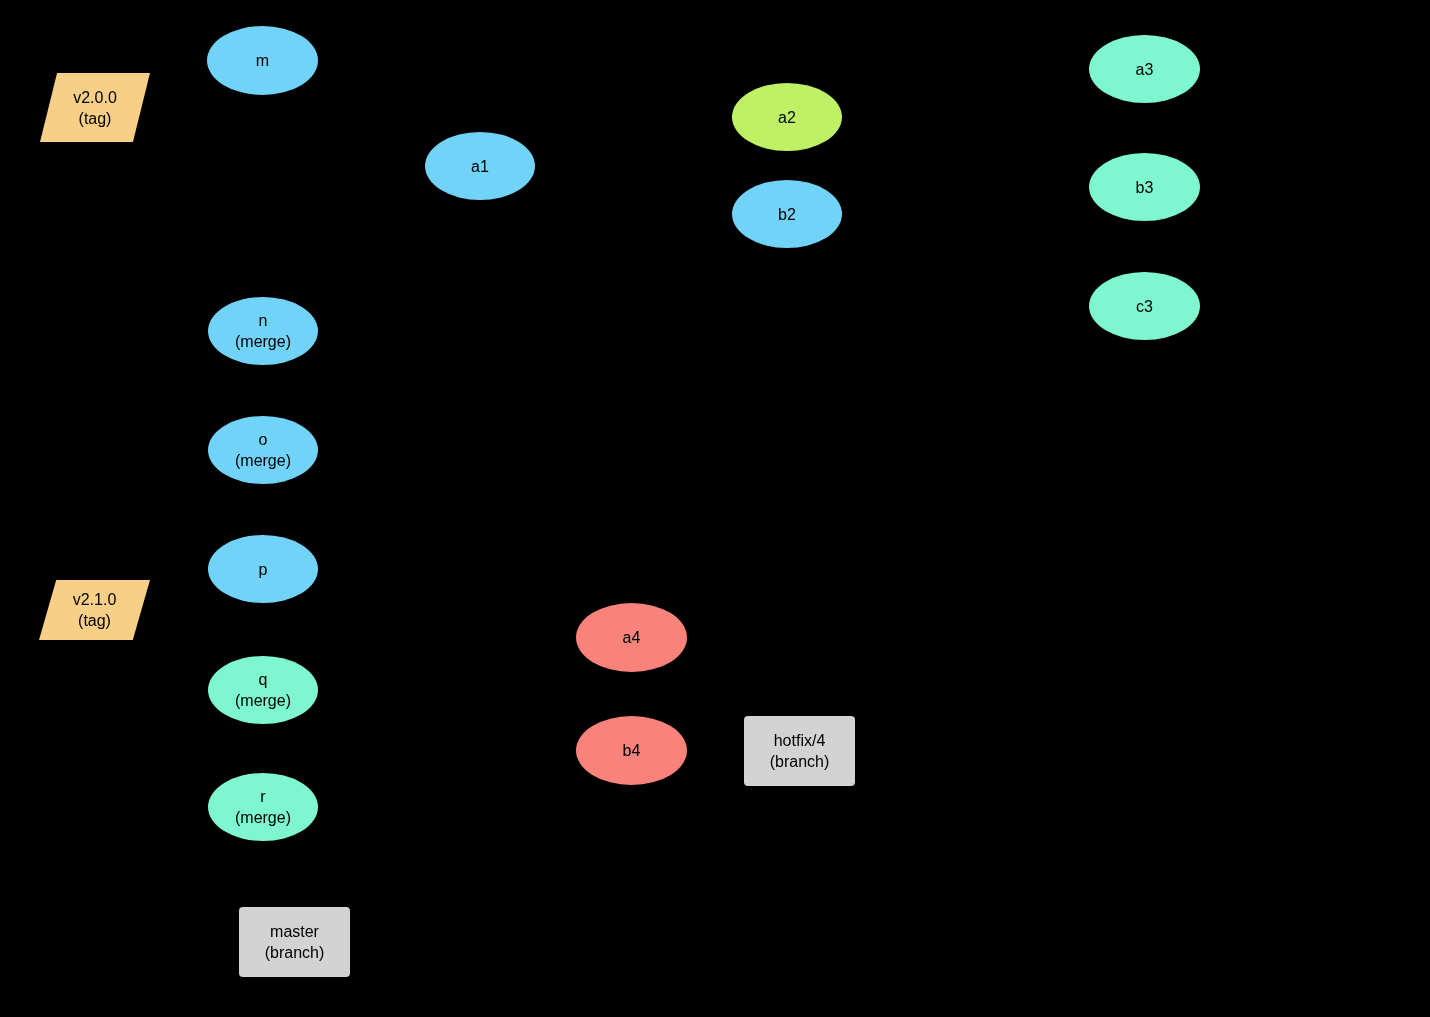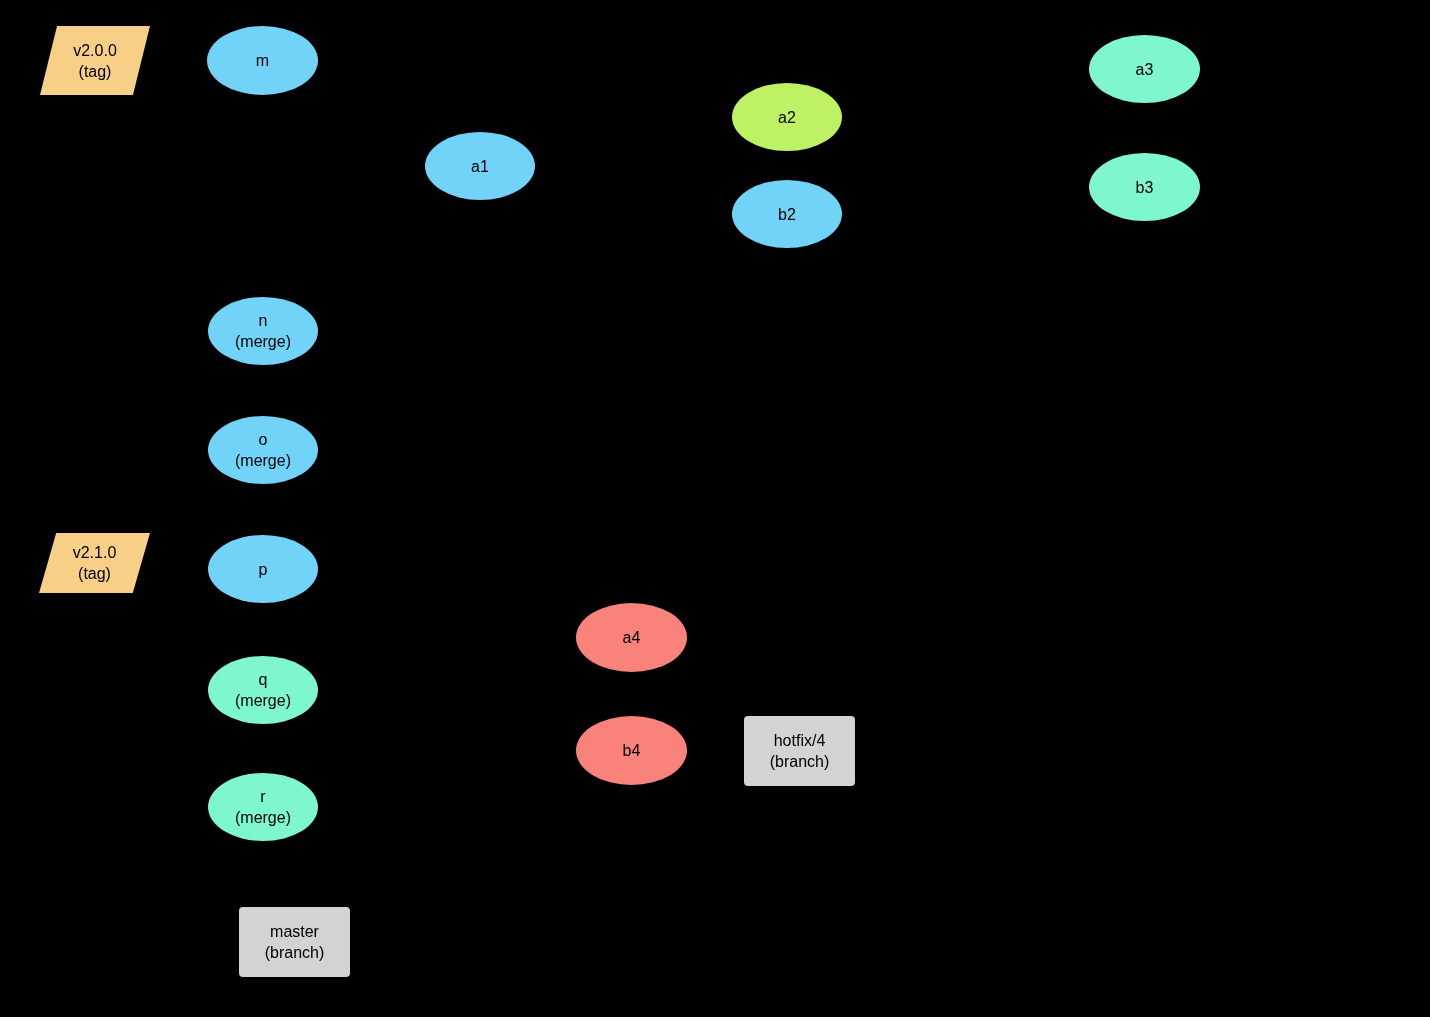--- a/index.html
+++ b/index.html
@@ -22,20 +22,21 @@
     text-align: center;
     color: #000000;
     font-size: 16px;
     line-height: 21px;
     box-sizing: border-box;
   }
   .ellipse { border-radius: 50%; }
   .rect { border-radius: 4px; }
   .parallelogram {
     clip-path: polygon(15.5% 0, 100% 0, 84.5% 100%, 0% 100%);
+    margin-top: 47px;
   }
   .node-line { white-space: nowrap; }
 </style>
 </head>
 <body>
 
 <div class="canvas" style="width: 1430px; height: 1017px; background: rgb(0, 0, 0);">
     <div class="node ellipse" style="left: 207px; top: 26px; width: 111px; height: 69px; background: rgb(113, 211, 247); color: rgb(0, 0, 0);">
       <div class="node-line">m</div>
     </div>
@@ -58,20 +59,23 @@
     </div>
     <div class="node ellipse" style="left: 208px; top: 535px; width: 110px; height: 68px; background: rgb(113, 211, 247); color: rgb(0, 0, 0);">
       <div class="node-line">p</div>
     </div>
     <div class="node ellipse" style="left: 1089px; top: 35px; width: 111px; height: 68px; background: rgb(126, 246, 208); color: rgb(0, 0, 0);">
       <div class="node-line">a3</div>
     </div>
     <div class="node ellipse" style="left: 1089px; top: 153px; width: 111px; height: 68px; background: rgb(126, 246, 208); color: rgb(0, 0, 0);">
       <div class="node-line">b3</div>
     </div>
+    <div class="node ellipse" style="left: 1089px; top: 272px; width: 111px; height: 68px; background: rgb(126, 246, 208); color: rgb(0, 0, 0);">
+      <div class="node-line">c3</div>
+    </div>
     <div class="node ellipse" style="left: 208px; top: 656px; width: 110px; height: 68px; background: rgb(126, 246, 208); color: rgb(0, 0, 0);">
       <div class="node-line">q</div>
       <div class="node-line">(merge)</div>
     </div>
     <div class="node ellipse" style="left: 208px; top: 773px; width: 110px; height: 68px; background: rgb(126, 246, 208); color: rgb(0, 0, 0);">
       <div class="node-line">r</div>
       <div class="node-line">(merge)</div>
     </div>
     <div class="node ellipse" style="left: 576px; top: 603px; width: 111px; height: 69px; background: rgb(249, 131, 123); color: rgb(0, 0, 0);">
       <div class="node-line">a4</div>

